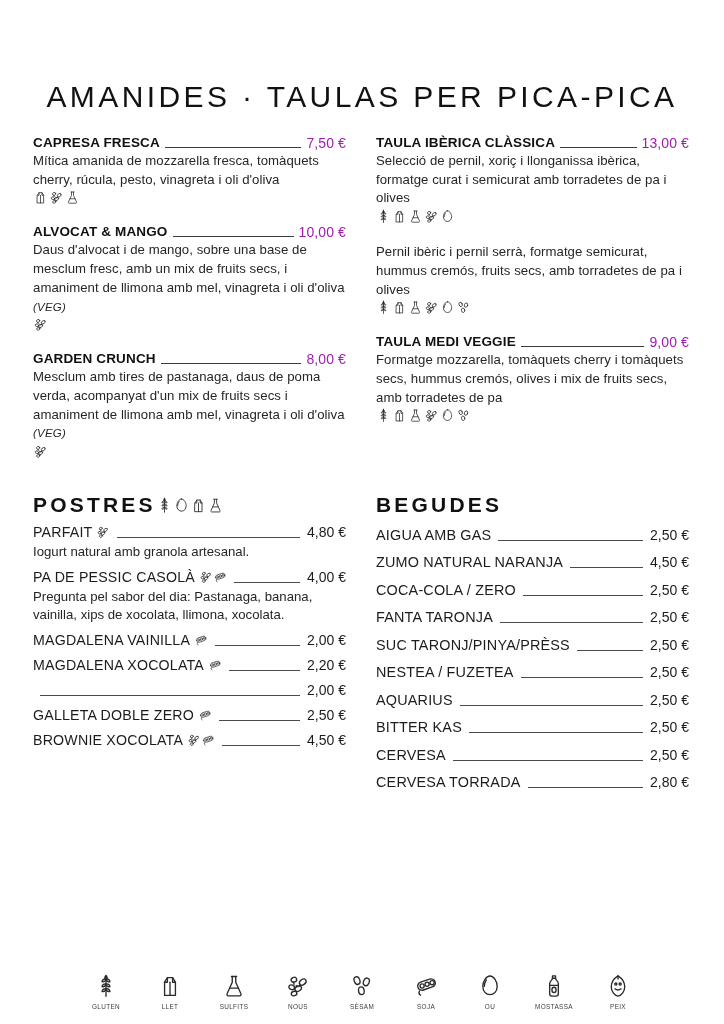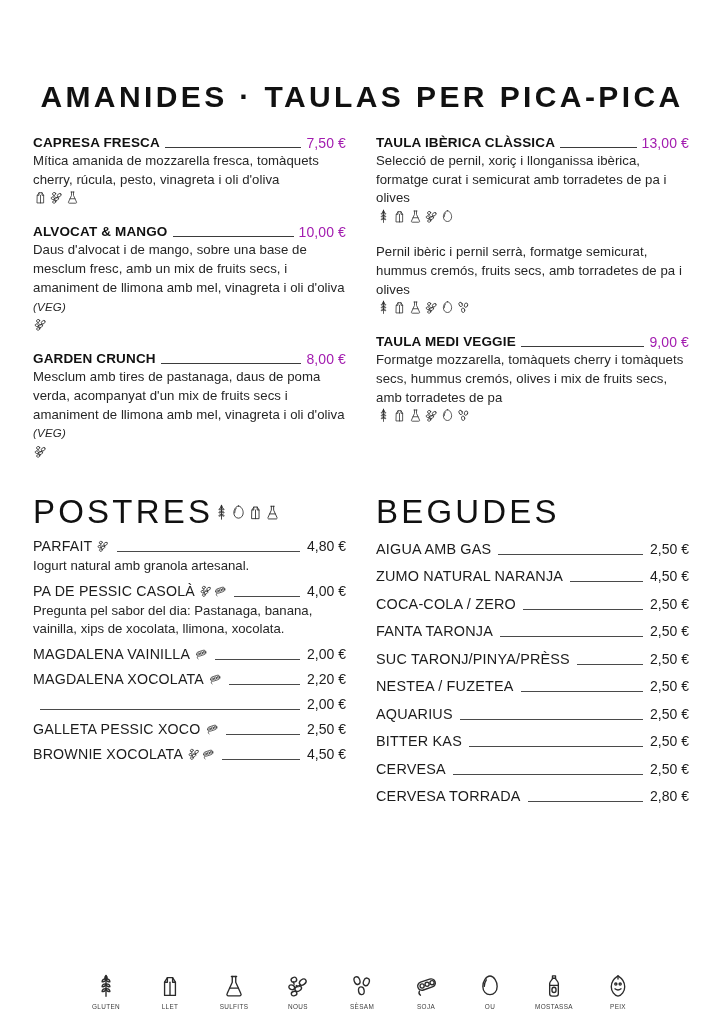--- a/index.html
+++ b/index.html
@@ -13,21 +13,21 @@
   .page {
     position: relative;
     width: 724px; height: 1024px;
     padding: 0 33px;
   }
 
   
   .main-heading {
     font-size: 30px;
     letter-spacing: 3.4px;
-    font-weight: 700;
+    font-weight: 400;
     text-align: center;
     color: #111;
     padding-top: 80px;
     white-space: nowrap;
   }
 
   
   .cols {
     display: flex;
     gap: 30px;
@@ -75,23 +75,23 @@
     margin-top: 1px;
   }
   .veg { font-style: italic; font-size: 11.5px; letter-spacing: 0.2px; }
   .allergens { margin-top: 1px; line-height: 0; }
   .allergens svg { vertical-align: middle; margin-right: 1px; }
 
   
   .section-head {
     display: flex;
     align-items: center;
-    font-size: 33px;
+    font-size: 21px;
     letter-spacing: 3.2px;
-    font-weight: 400;
+    font-weight: 700;
     color: #111;
     white-space: nowrap;
   }
   .section-head .hdr-allergens { margin-left: 0px; line-height: 0; }
   .section-head .hdr-allergens svg { vertical-align: middle; }
 
   .mid-row { margin-top: 34px; }
 
   
   .line {
@@ -479,21 +479,21 @@
     </div>
   </div>
           <div>
     <div class="line">
       <span class="line-fill"></span>
       <span class="line-price">2,00 €</span>
     </div>
   </div>
           <div>
     <div class="line">
-      <span class="line-name"><span>GALLETA PESSIC XOCO</span><span class="ic"><svg width="14" height="14" viewBox="0 0 24 24">
+      <span class="line-name"><span>GALLETA DOBLE ZERO</span><span class="ic"><svg width="14" height="14" viewBox="0 0 24 24">
                     <g stroke="#2b2b2b" fill="none" stroke-width="1.25" stroke-linejoin="round" stroke-linecap="round">
                       <path d="M4.6 13.4c-.8-2 .3-4.2 2.4-4.9l8.3-2.8c2.1-.7 4.4.3 5.1 2.3.7 2-.4 4.2-2.5 4.9l-8.3 2.8c-2 .7-4.3-.3-5-2.3z"></path>
                       <circle cx="8.4" cy="12" r="1.9"></circle>
                       <circle cx="13" cy="10.4" r="1.9"></circle>
                       <circle cx="17.6" cy="8.9" r="1.9"></circle>
                       <path d="M6 16.6c-.8 1.4-.4 3 .9 3.9"></path>
                     </g>
                   </svg></span></span>
       <span class="line-fill"></span>
       <span class="line-price">2,50 €</span>

